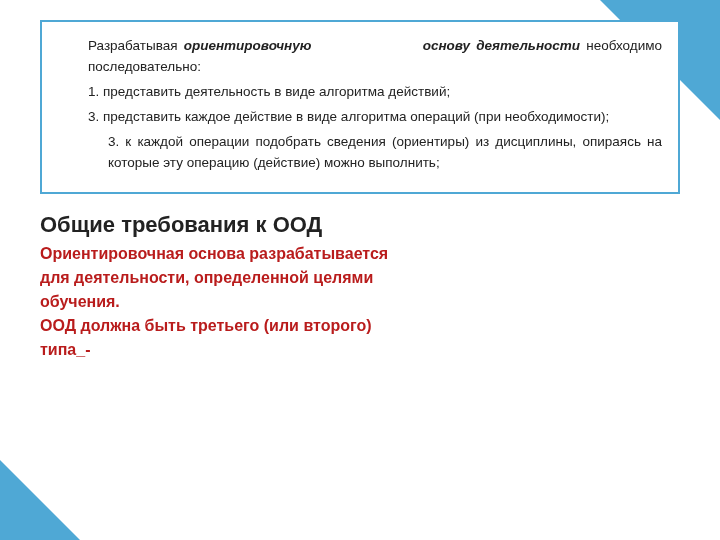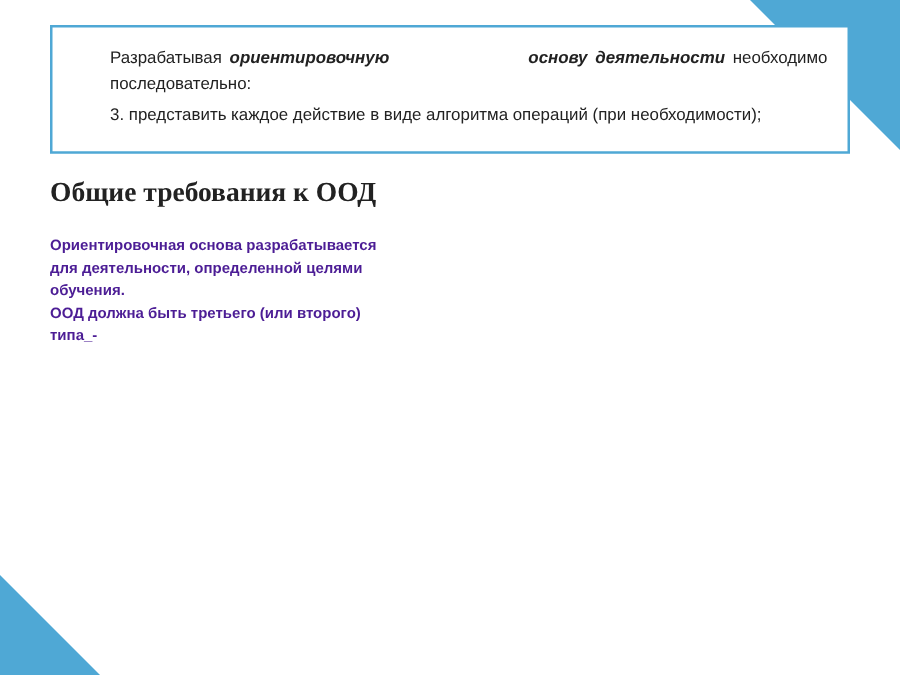--- a/index.html
+++ b/index.html
@@ -82,44 +82,45 @@
 
     
     .bottom-section {
       padding: 0 0 0 0;
     }
 
     .bottom-heading {
       font-size: 22px;
       font-weight: bold;
       color: #222;
-      margin-bottom: 20px;
-      font-family: Liberation Serif, serif;
+      margin-bottom: 4px;
     }
 
     .bottom-text {
-      font-size: 12px;
+      font-size: 16px;
       font-weight: bold;
-      color: #4c1d95;
+      color: #b91c1c;
       line-height: 1.5;
     }
   </style>
 </head>
 <body>
 
 <div class="bg-triangle-top-right"></div>
 <div class="bg-triangle-bottom-left"></div>
 
 <div class="main-container">
 
   <div class="text-box">
     <p class="indent">
       Разрабатывая <span class="bold-italic">ориентировочную</span>&nbsp;&nbsp;&nbsp;&nbsp;&nbsp;&nbsp;&nbsp;&nbsp;&nbsp;&nbsp;&nbsp;&nbsp;&nbsp;&nbsp;&nbsp;&nbsp;&nbsp;&nbsp;<span class="bold-italic">основу деятельности</span> необходимо последовательно:
     </p>
+    <p class="indent">1. представить деятельность в виде алгоритма действий;</p>
     <p class="indent">3. представить каждое действие в виде алгоритма операций (при необходимости);</p>
+    <p class="indent2">3. к каждой операции подобрать сведения (ориентиры) из дисциплины, опираясь на которые эту операцию (действие) можно выполнить;</p>
   </div>
 
   <div class="bottom-section">
     <div class="bottom-heading">Общие требования к ООД</div>
     <div class="bottom-text">
       Ориентировочная основа разрабатывается<br>
       для деятельности, определенной целями<br>
       обучения.<br>
       ООД должна быть третьего (или второго)<br>
       типа_-

